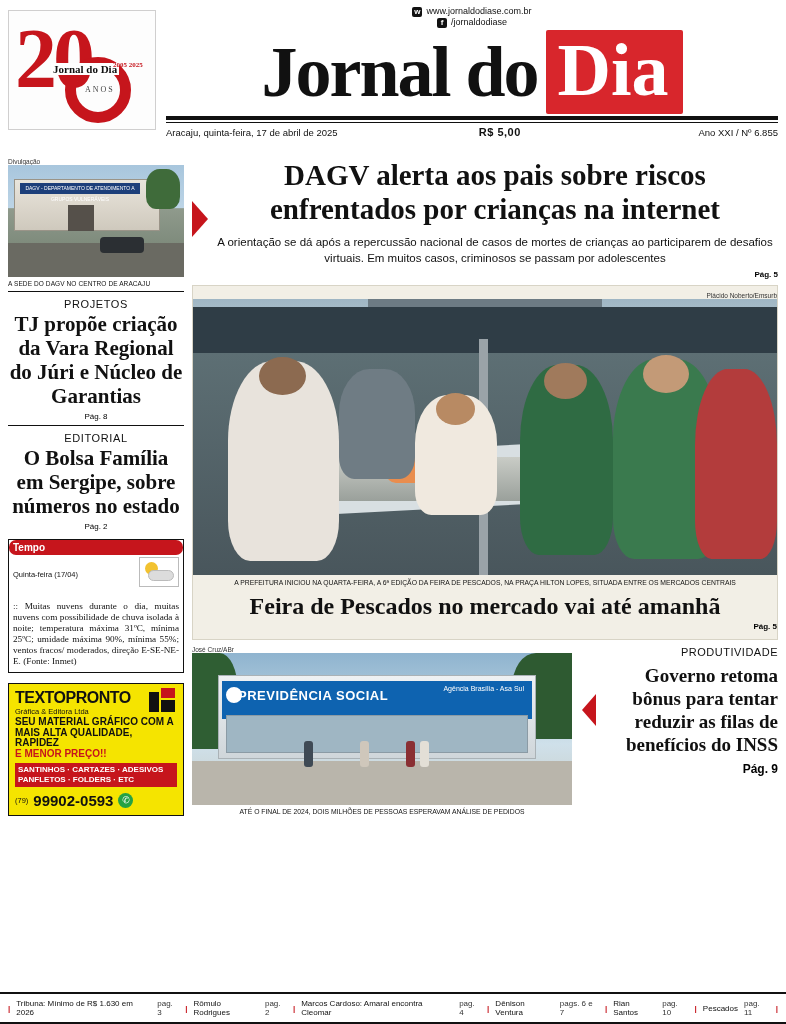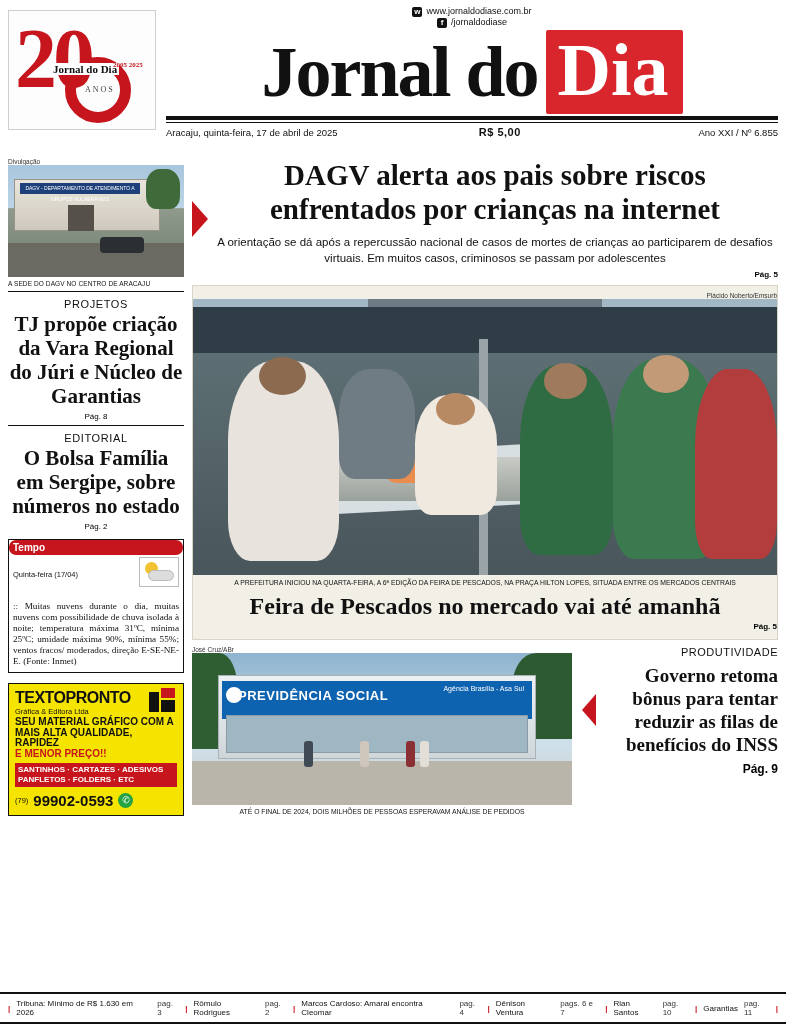--- a/index.html
+++ b/index.html
@@ -427,19 +427,19 @@
       <span class="sep">|</span>
       <span>Marcos Cardoso: Amaral encontra Cleomar</span>
       <span class="pgn">pag. 4</span>
       <span class="sep">|</span>
       <span>Dênison Ventura</span>
       <span class="pgn">pags. 6 e 7</span>
       <span class="sep">|</span>
       <span>Rian Santos</span>
       <span class="pgn">pag. 10</span>
       <span class="sep">|</span>
-      <span>Garantias</span>
+      <span>Pescados</span>
       <span class="pgn">pag. 11</span>
       <span class="sep">|</span>
     </div>
   </div>
 
 </div>
 
 </body></html>

